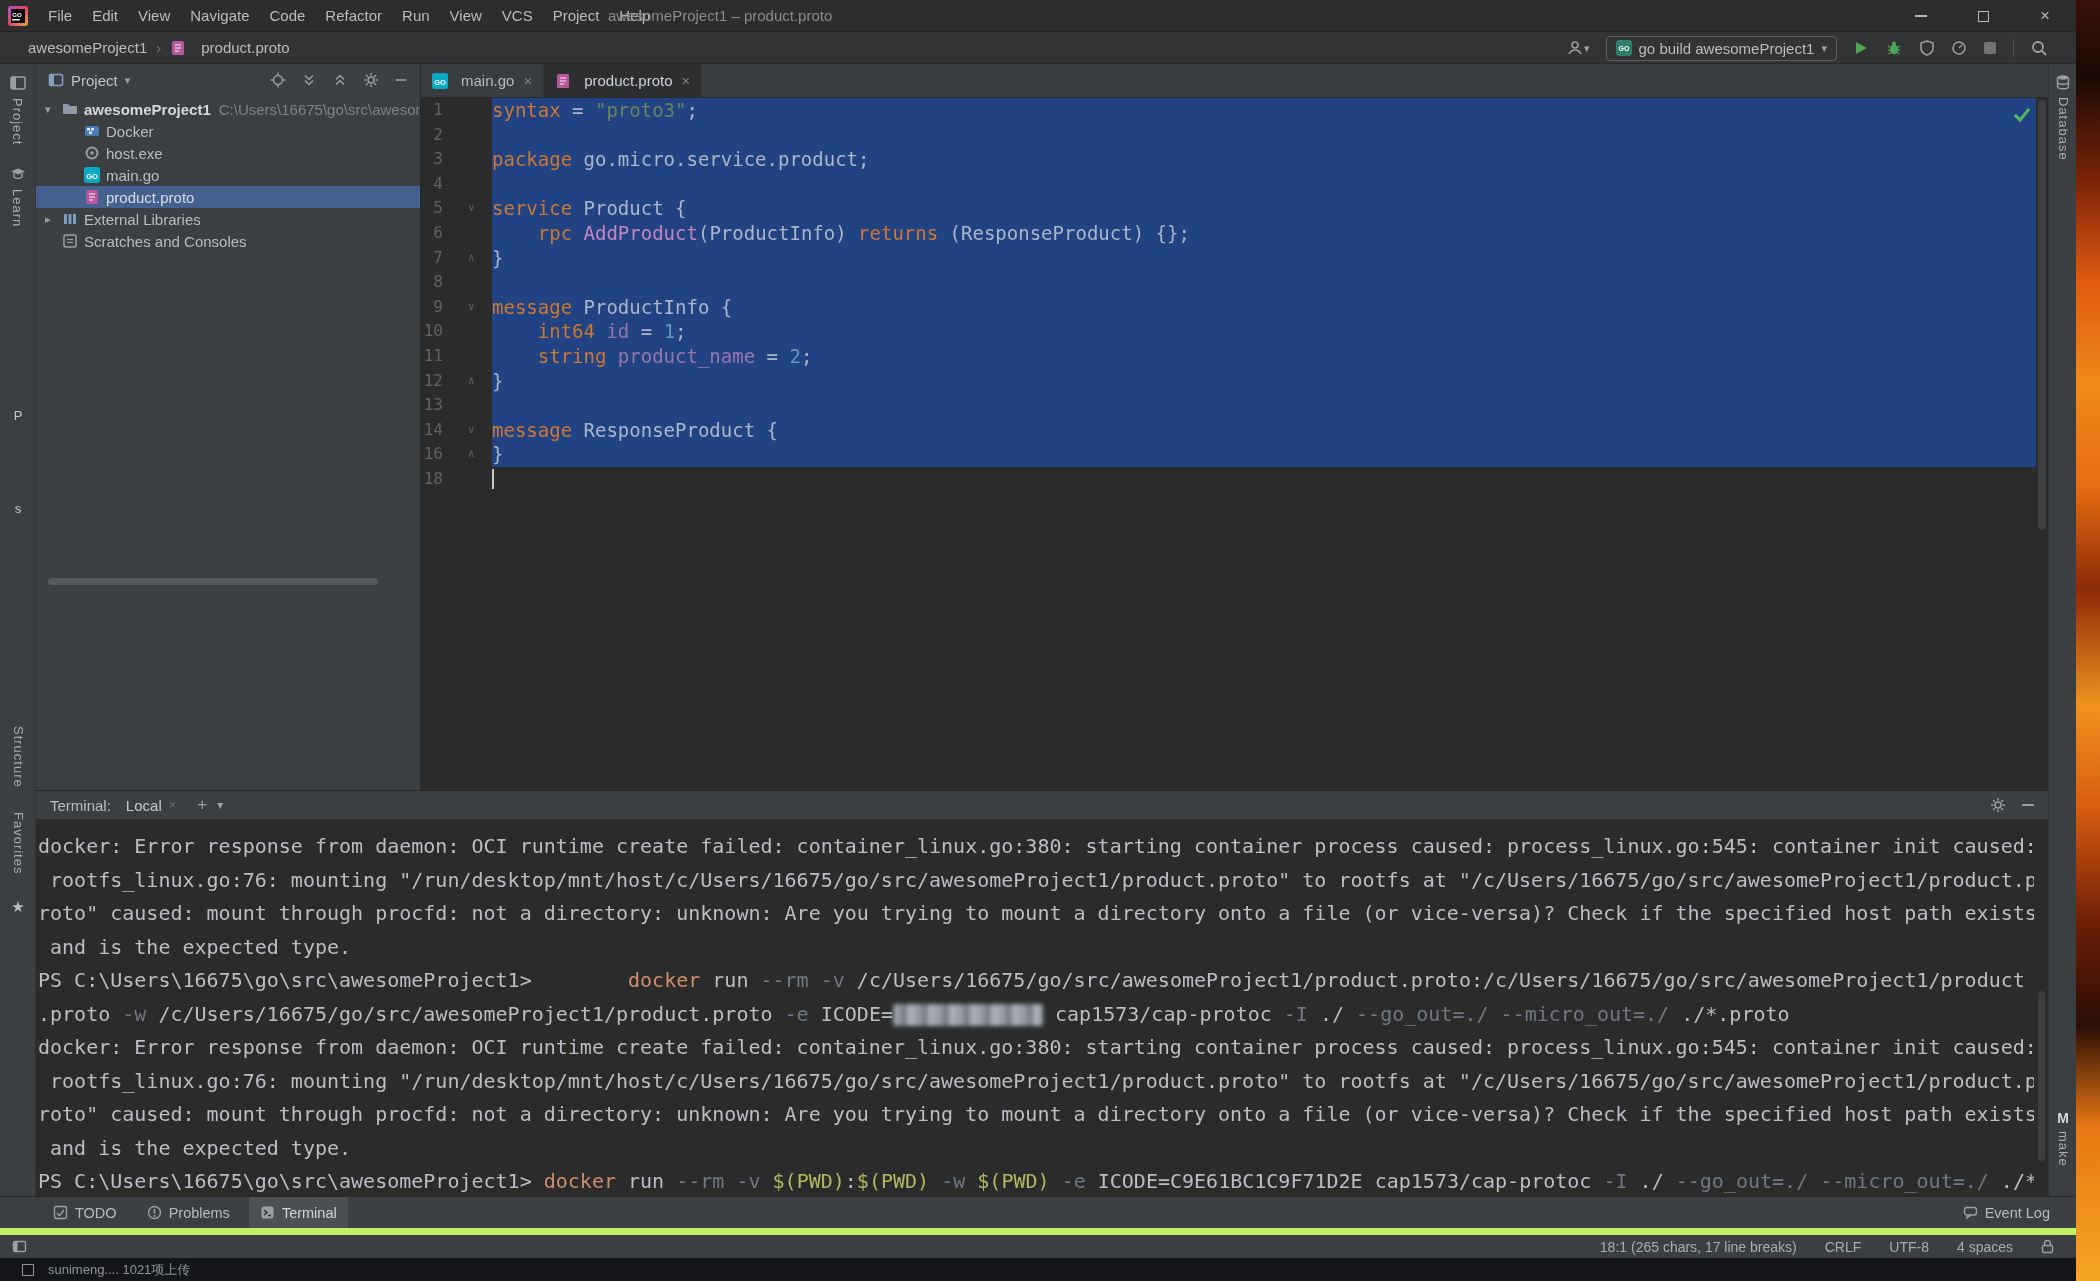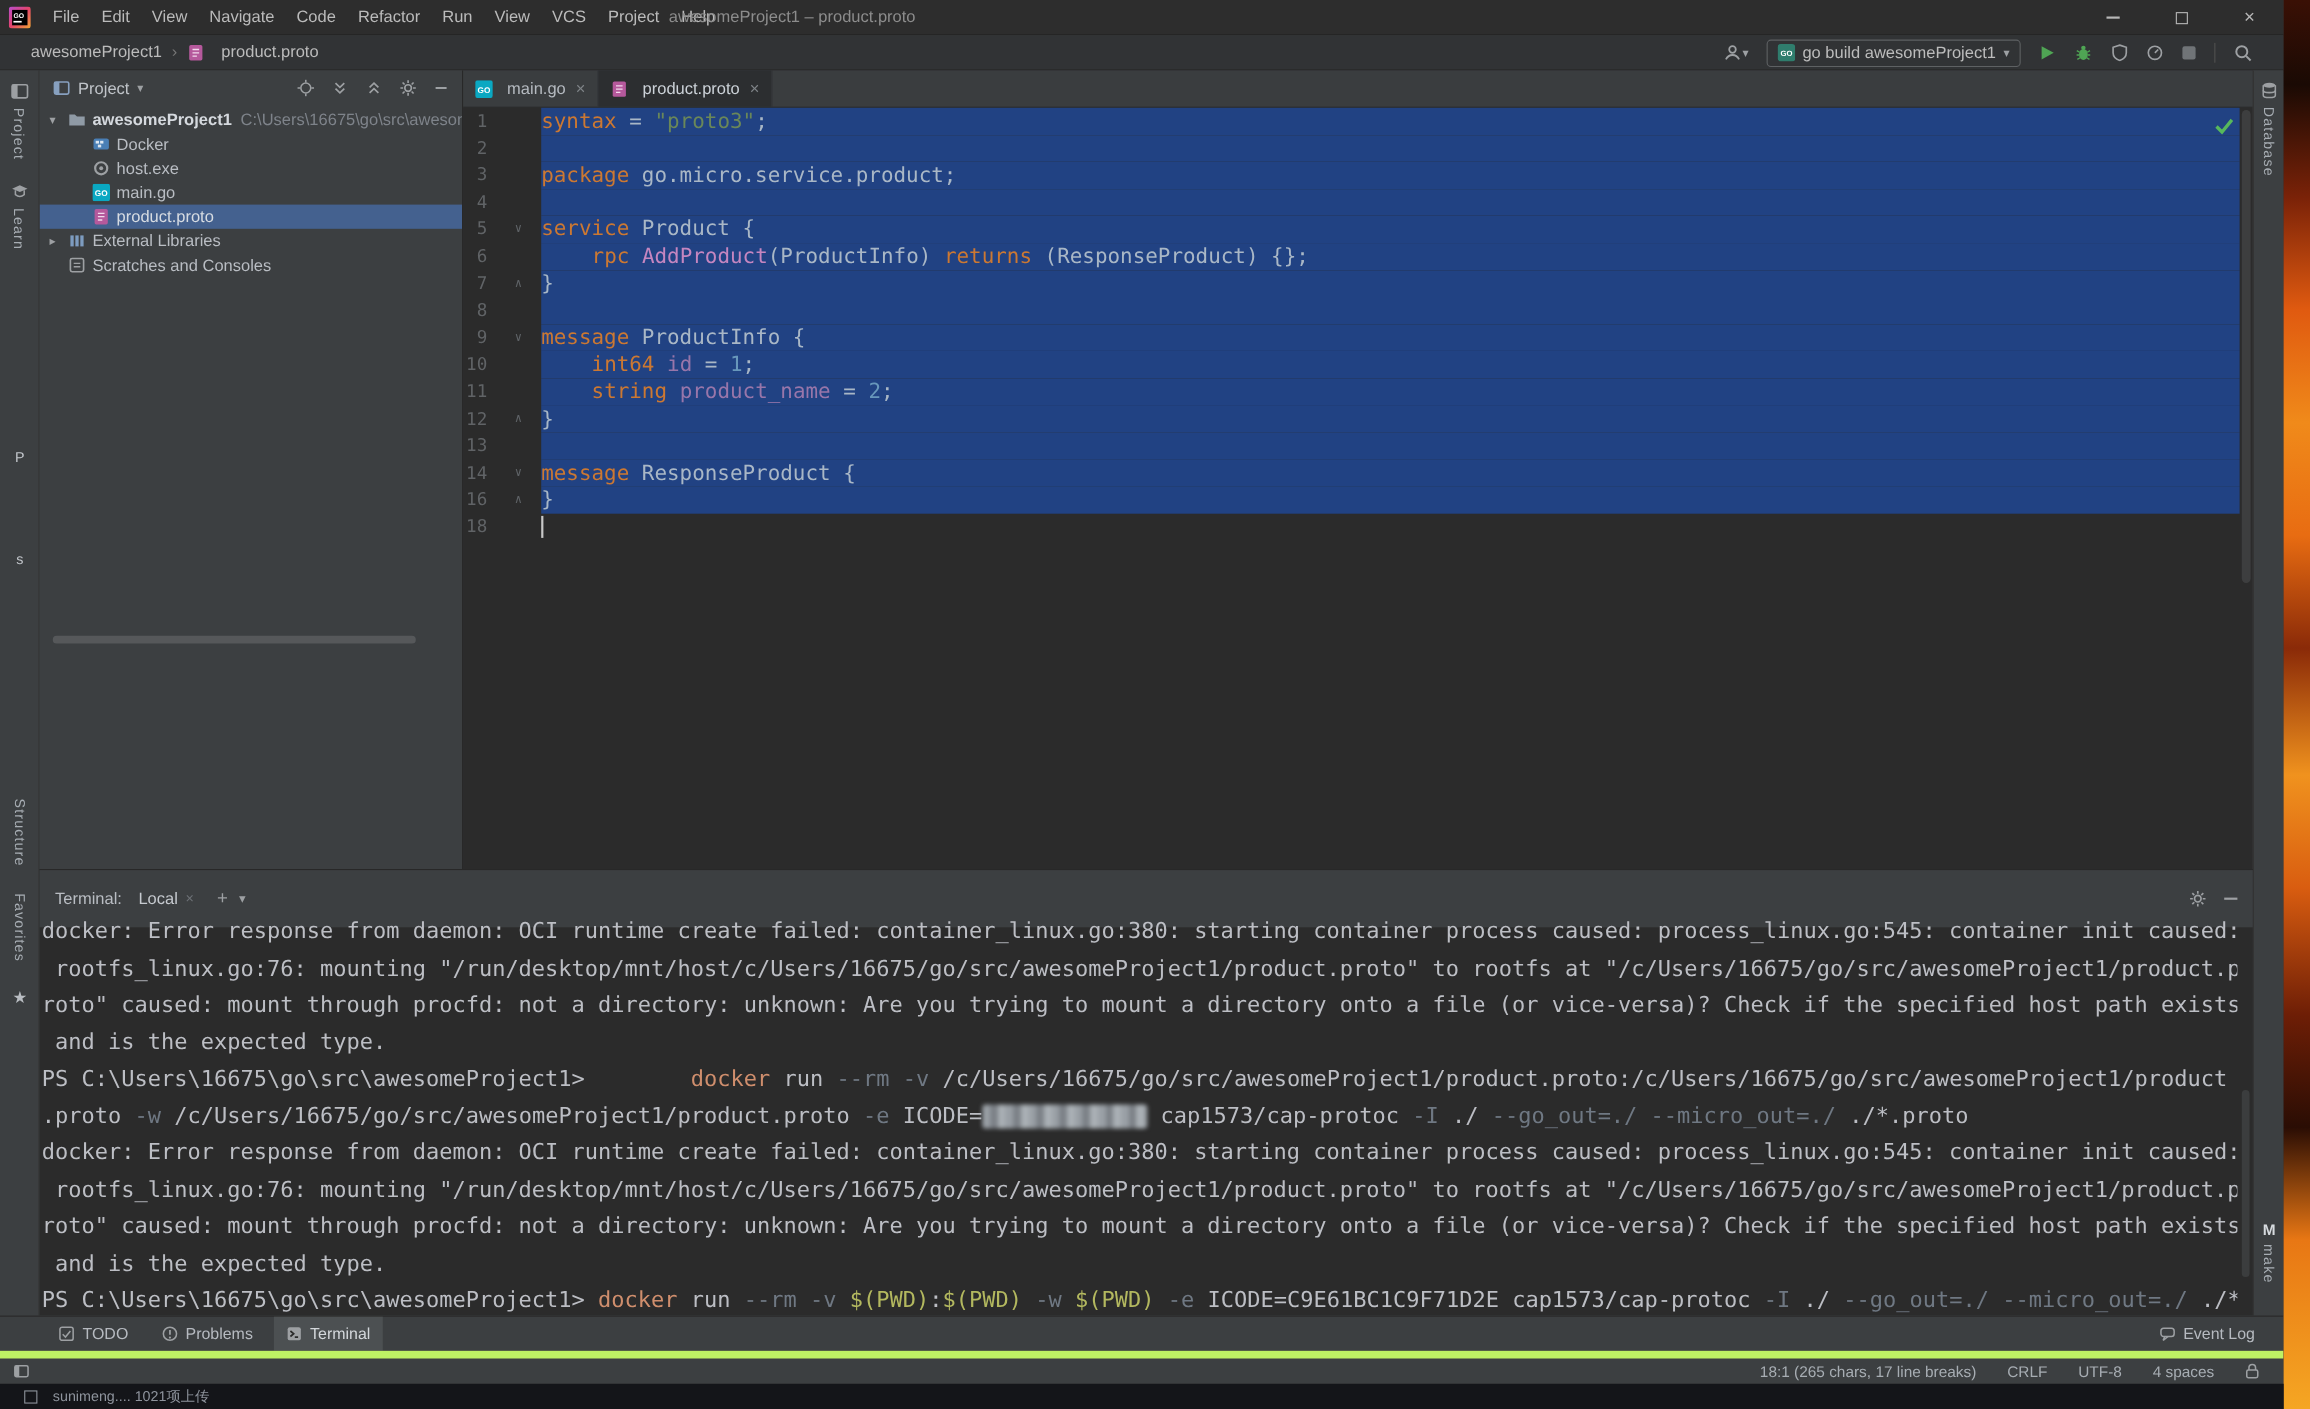--- a/index.html
+++ b/index.html
@@ -76,21 +76,21 @@
   .cl .fold{position:absolute;left:47px;color:#5f6367;font-size:11px}
   .cl .toks{position:absolute;left:71px;z-index:1}
   .cl.sel::before{content:"";position:absolute;left:71px;right:12px;top:0;bottom:0;background:#214283}
   .cl.caret .toks::before{content:"";position:absolute;left:0;top:2px;width:2px;height:20px;background:#c8c8c8}
   .tk-k{color:#cc7832}.tk-s{color:#6a8759}.tk-num{color:#6897bb}.tk-f{color:#9876aa}.tk-fn{color:#c586c0}.tk-p{color:#a9b7c6}
   .inspect-ok{position:absolute;right:16px;top:40px}
   .edscroll{position:absolute;right:2px;top:36px;width:8px;height:430px;border-radius:4px;background:#4c4f51;opacity:.55}
 
   
   .terminal{position:absolute;left:0;top:726px;width:2012px;height:406px;background:#2b2b2b;border-top:1px solid #282828}
-  .term-head{height:52px;background:#3c3f41;display:flex;align-items:center;padding:0 14px;gap:10px;font-size:15px;color:#b9bdc3}
+  .term-head{height:28px;background:#3c3f41;display:flex;align-items:center;padding:0 14px;gap:10px;font-size:15px;color:#b9bdc3}
   .term-tab{display:flex;align-items:flex-start;gap:7px;padding:0 5px;color:#c6cacf}
   .term-close{color:#6d7176;font-size:13px}
   .term-plus{color:#9da0a3;font-size:17px;margin-left:6px}
   .term-head .dd{font-size:12px}
   .term-right{margin-left:auto;display:flex;align-items:center;gap:16px}
   .term-min{width:12px;height:2px;background:#9da0a3}
   .term-body{position:absolute;left:2px;top:36px;right:14px;bottom:0;overflow:hidden;padding-top:3px}
   .tl{height:33.5px;line-height:33.5px;font-family:"DejaVu Sans Mono",monospace;font-size:20px;white-space:pre;color:#bcbec4}
   .tt-cmd{color:#cf8e6d}.tt-opt{color:#6f7883}.tt-var{color:#b3b85f}
   .tt-red{display:inline-block;width:150px;height:22px;vertical-align:-5px;border-radius:3px;

